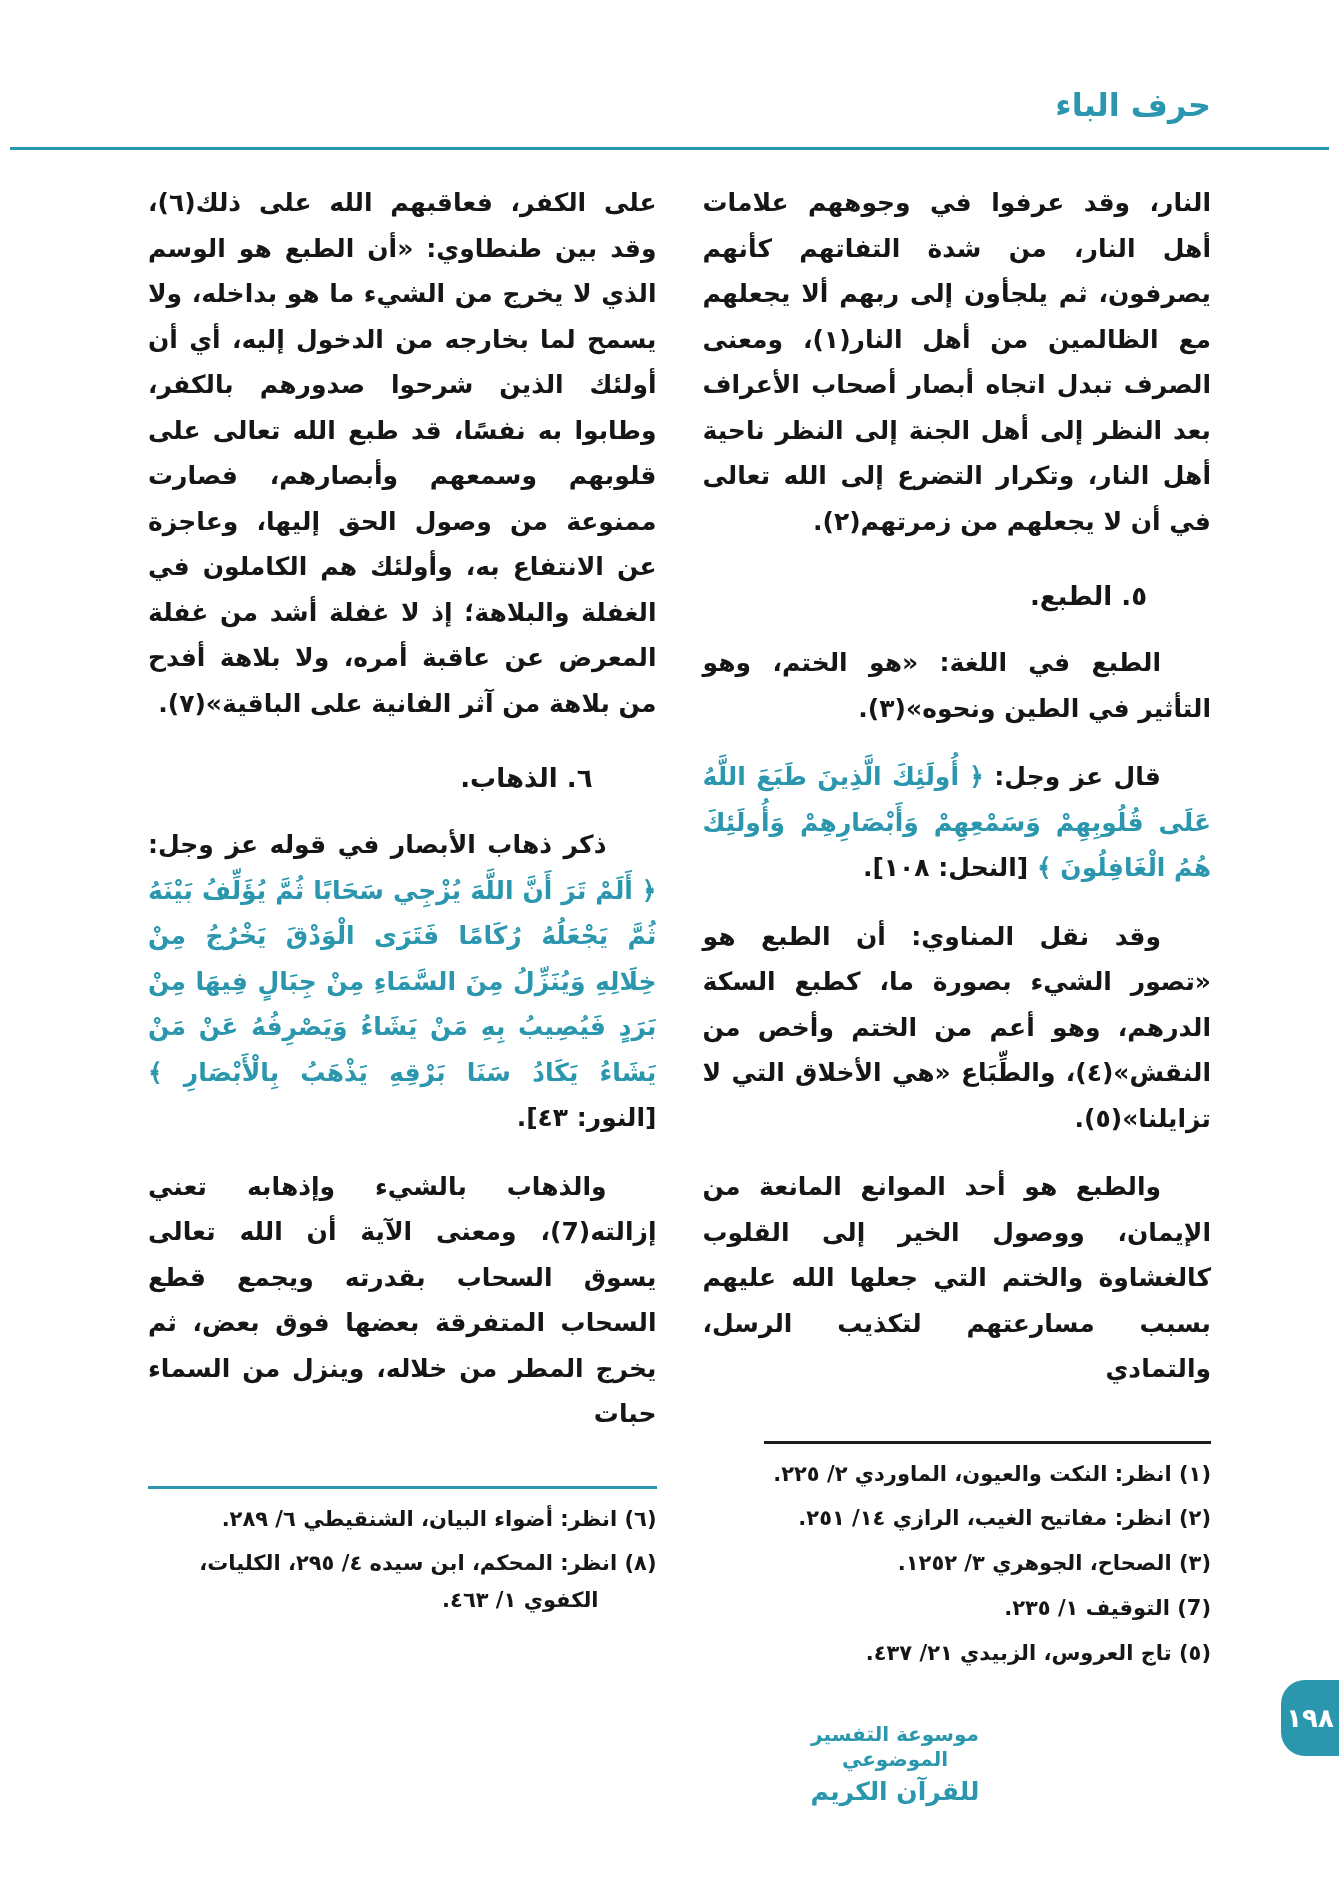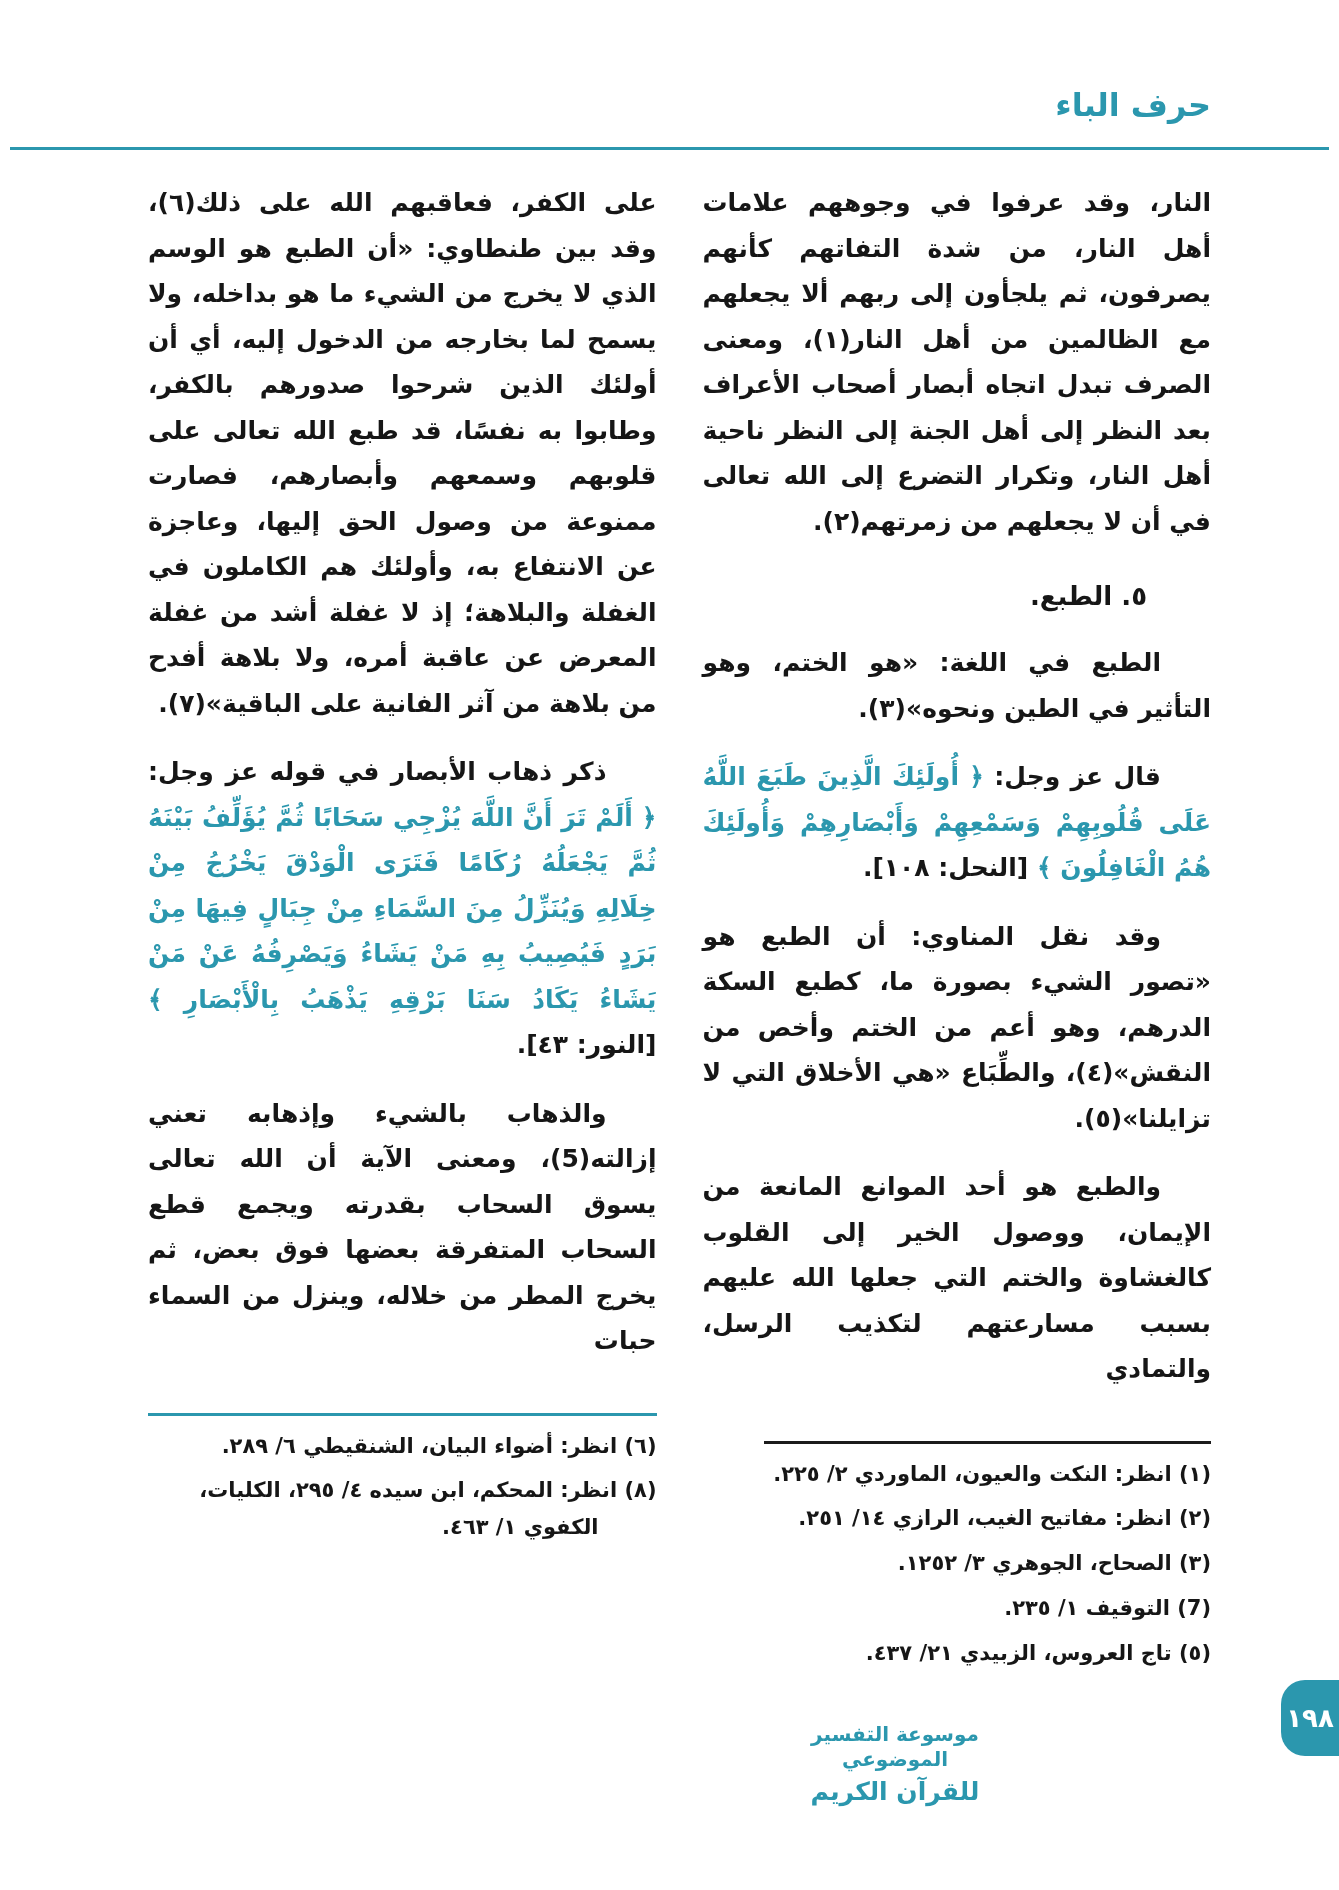--- a/index.html
+++ b/index.html
@@ -85,22 +85,23 @@
         <div class="fn">(١) انظر: النكت والعيون، الماوردي ٢/ ٢٢٥.</div>
         <div class="fn">(٢) انظر: مفاتيح الغيب، الرازي ١٤/ ٢٥١.</div>
         <div class="fn">(٣) الصحاح، الجوهري ٣/ ١٢٥٢.</div>
         <div class="fn">(7) التوقيف ١/ ٢٣٥.</div>
         <div class="fn">(٥) تاج العروس، الزبيدي ٢١/ ٤٣٧.</div>
       </div>
     </section>
 
     <section class="col">
       <p class="body-par">على الكفر، فعاقبهم الله على ذلك(٦)، وقد بين طنطاوي: «أن الطبع هو الوسم الذي لا يخرج من الشيء ما هو بداخله، ولا يسمح لما بخارجه من الدخول إليه، أي أن أولئك الذين شرحوا صدورهم بالكفر، وطابوا به نفسًا، قد طبع الله تعالى على قلوبهم وسمعهم وأبصارهم، فصارت ممنوعة من وصول الحق إليها، وعاجزة عن الانتفاع به، وأولئك هم الكاملون في الغفلة والبلاهة؛ إذ لا غفلة أشد من غفلة المعرض عن عاقبة أمره، ولا بلاهة أفدح من بلاهة من آثر الفانية على الباقية»(٧).</p>
+      <h2 class="section-heading">٦. الذهاب.</h2>
       <p class="body-par indent"><span>ذكر ذهاب الأبصار في قوله عز وجل: </span><span class="quran">﴿ أَلَمْ تَرَ أَنَّ اللَّهَ يُزْجِي سَحَابًا ثُمَّ يُؤَلِّفُ بَيْنَهُ ثُمَّ يَجْعَلُهُ رُكَامًا فَتَرَى الْوَدْقَ يَخْرُجُ مِنْ خِلَالِهِ وَيُنَزِّلُ مِنَ السَّمَاءِ مِنْ جِبَالٍ فِيهَا مِنْ بَرَدٍ فَيُصِيبُ بِهِ مَنْ يَشَاءُ وَيَصْرِفُهُ عَنْ مَنْ يَشَاءُ يَكَادُ سَنَا بَرْقِهِ يَذْهَبُ بِالْأَبْصَارِ ﴾ </span><span class="verse-ref">[النور: ٤٣].</span></p>
-      <p class="body-par indent">والذهاب بالشيء وإذهابه تعني إزالته(5)، ومعنى الآية أن الله تعالى يسوق السحاب بقدرته ويجمع قطع السحاب المتفرقة بعضها فوق بعض، ثم يخرج المطر من خلاله، وينزل من السماء حبات</p>
+      <p class="body-par indent">والذهاب بالشيء وإذهابه تعني إزالته(7)، ومعنى الآية أن الله تعالى يسوق السحاب بقدرته ويجمع قطع السحاب المتفرقة بعضها فوق بعض، ثم يخرج المطر من خلاله، وينزل من السماء حبات</p>
 
       <div class="footnotes">
         <div class="fn-rule teal"></div>
         <div class="fn">(٦) انظر: أضواء البيان، الشنقيطي ٦/ ٢٨٩.</div>
         <div class="fn">(٨) انظر: المحكم، ابن سيده ٤/ ٢٩٥، الكليات، الكفوي ١/ ٤٦٣.</div>
       </div>
     </section>
 
   </main>
 

